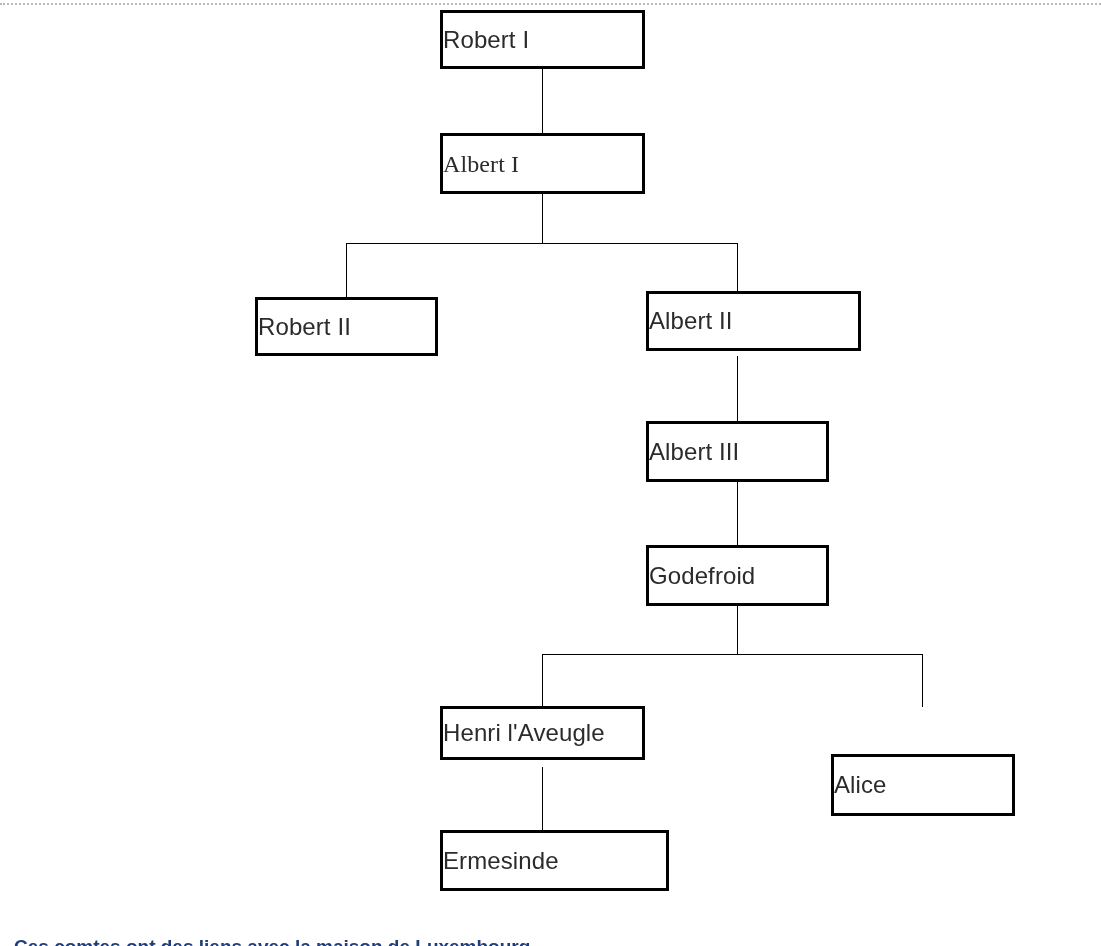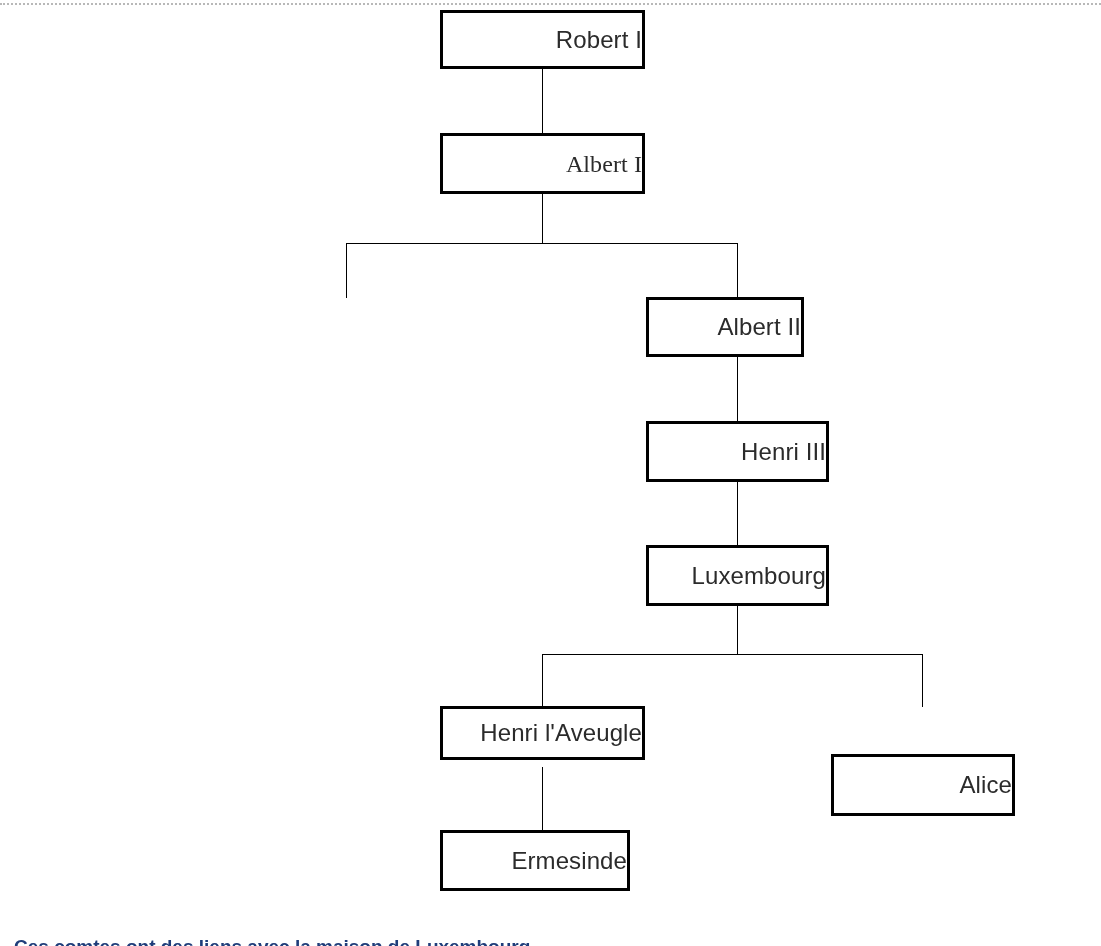--- a/index.html
+++ b/index.html
@@ -28,21 +28,21 @@
     border-top: 2px dotted #b8b8b8;
   }
   
   .node {
     position: absolute;
     box-sizing: border-box;
     background: #ffffff;
     border: 3px solid #000000;
     display: flex;
     align-items: center;
-    justify-content: flex-end;
+    justify-content: flex-start;
     color: #2b2b2b;
     font-size: 24px;
     line-height: 1;
     white-space: nowrap;
     letter-spacing: 0.1px;
   }
   
   .edge-v {
     position: absolute;
     width: 1px;
@@ -99,42 +99,45 @@
   <div class="edge-v" style="left:542px; top:767px; height:64px;"></div>
 
   <div class="node" style="left:440px; top:10px; width:205px; height:59px;">
     <span>Robert I</span>
   </div>
 
   <div class="node" style="left:440px; top:133px; width:205px; height:61px;font-family:Liberation Serif, serif;">
     <span>Albert I</span>
   </div>
 
+  <div class="node" style="left:255px; top:297px; width:183px; height:59px;">
+    <span>Robert II</span>
+  </div>
 
-  <div class="node" style="left:646px; top:297px; width:158px; height:60px;">
+  <div class="node" style="left:646px; top:291px; width:215px; height:60px;">
     <span>Albert II</span>
   </div>
 
   <div class="node" style="left:646px; top:421px; width:183px; height:61px;">
-    <span>Henri III</span>
+    <span>Albert III</span>
   </div>
 
   <div class="node" style="left:646px; top:545px; width:183px; height:61px;">
-    <span>Luxembourg</span>
+    <span>Godefroid</span>
   </div>
 
   <div class="node" style="left:440px; top:706px; width:205px; height:54px;">
     <span>Henri l'Aveugle</span>
   </div>
 
   <div class="node" style="left:831px; top:706px; width:184px; height:62px;margin-top:48px;">
     <span>Alice</span>
   </div>
 
-  <div class="node" style="left:440px; top:830px; width:190px; height:61px;">
+  <div class="node" style="left:440px; top:830px; width:229px; height:61px;">
     <span>Ermesinde</span>
   </div>
 
   <div class="bottom-fragment">
     <span class="frag-text">Ces comtes ont des liens avec la maison de Luxembourg</span>
   </div>
 
 </div>
 
 </body></html>

